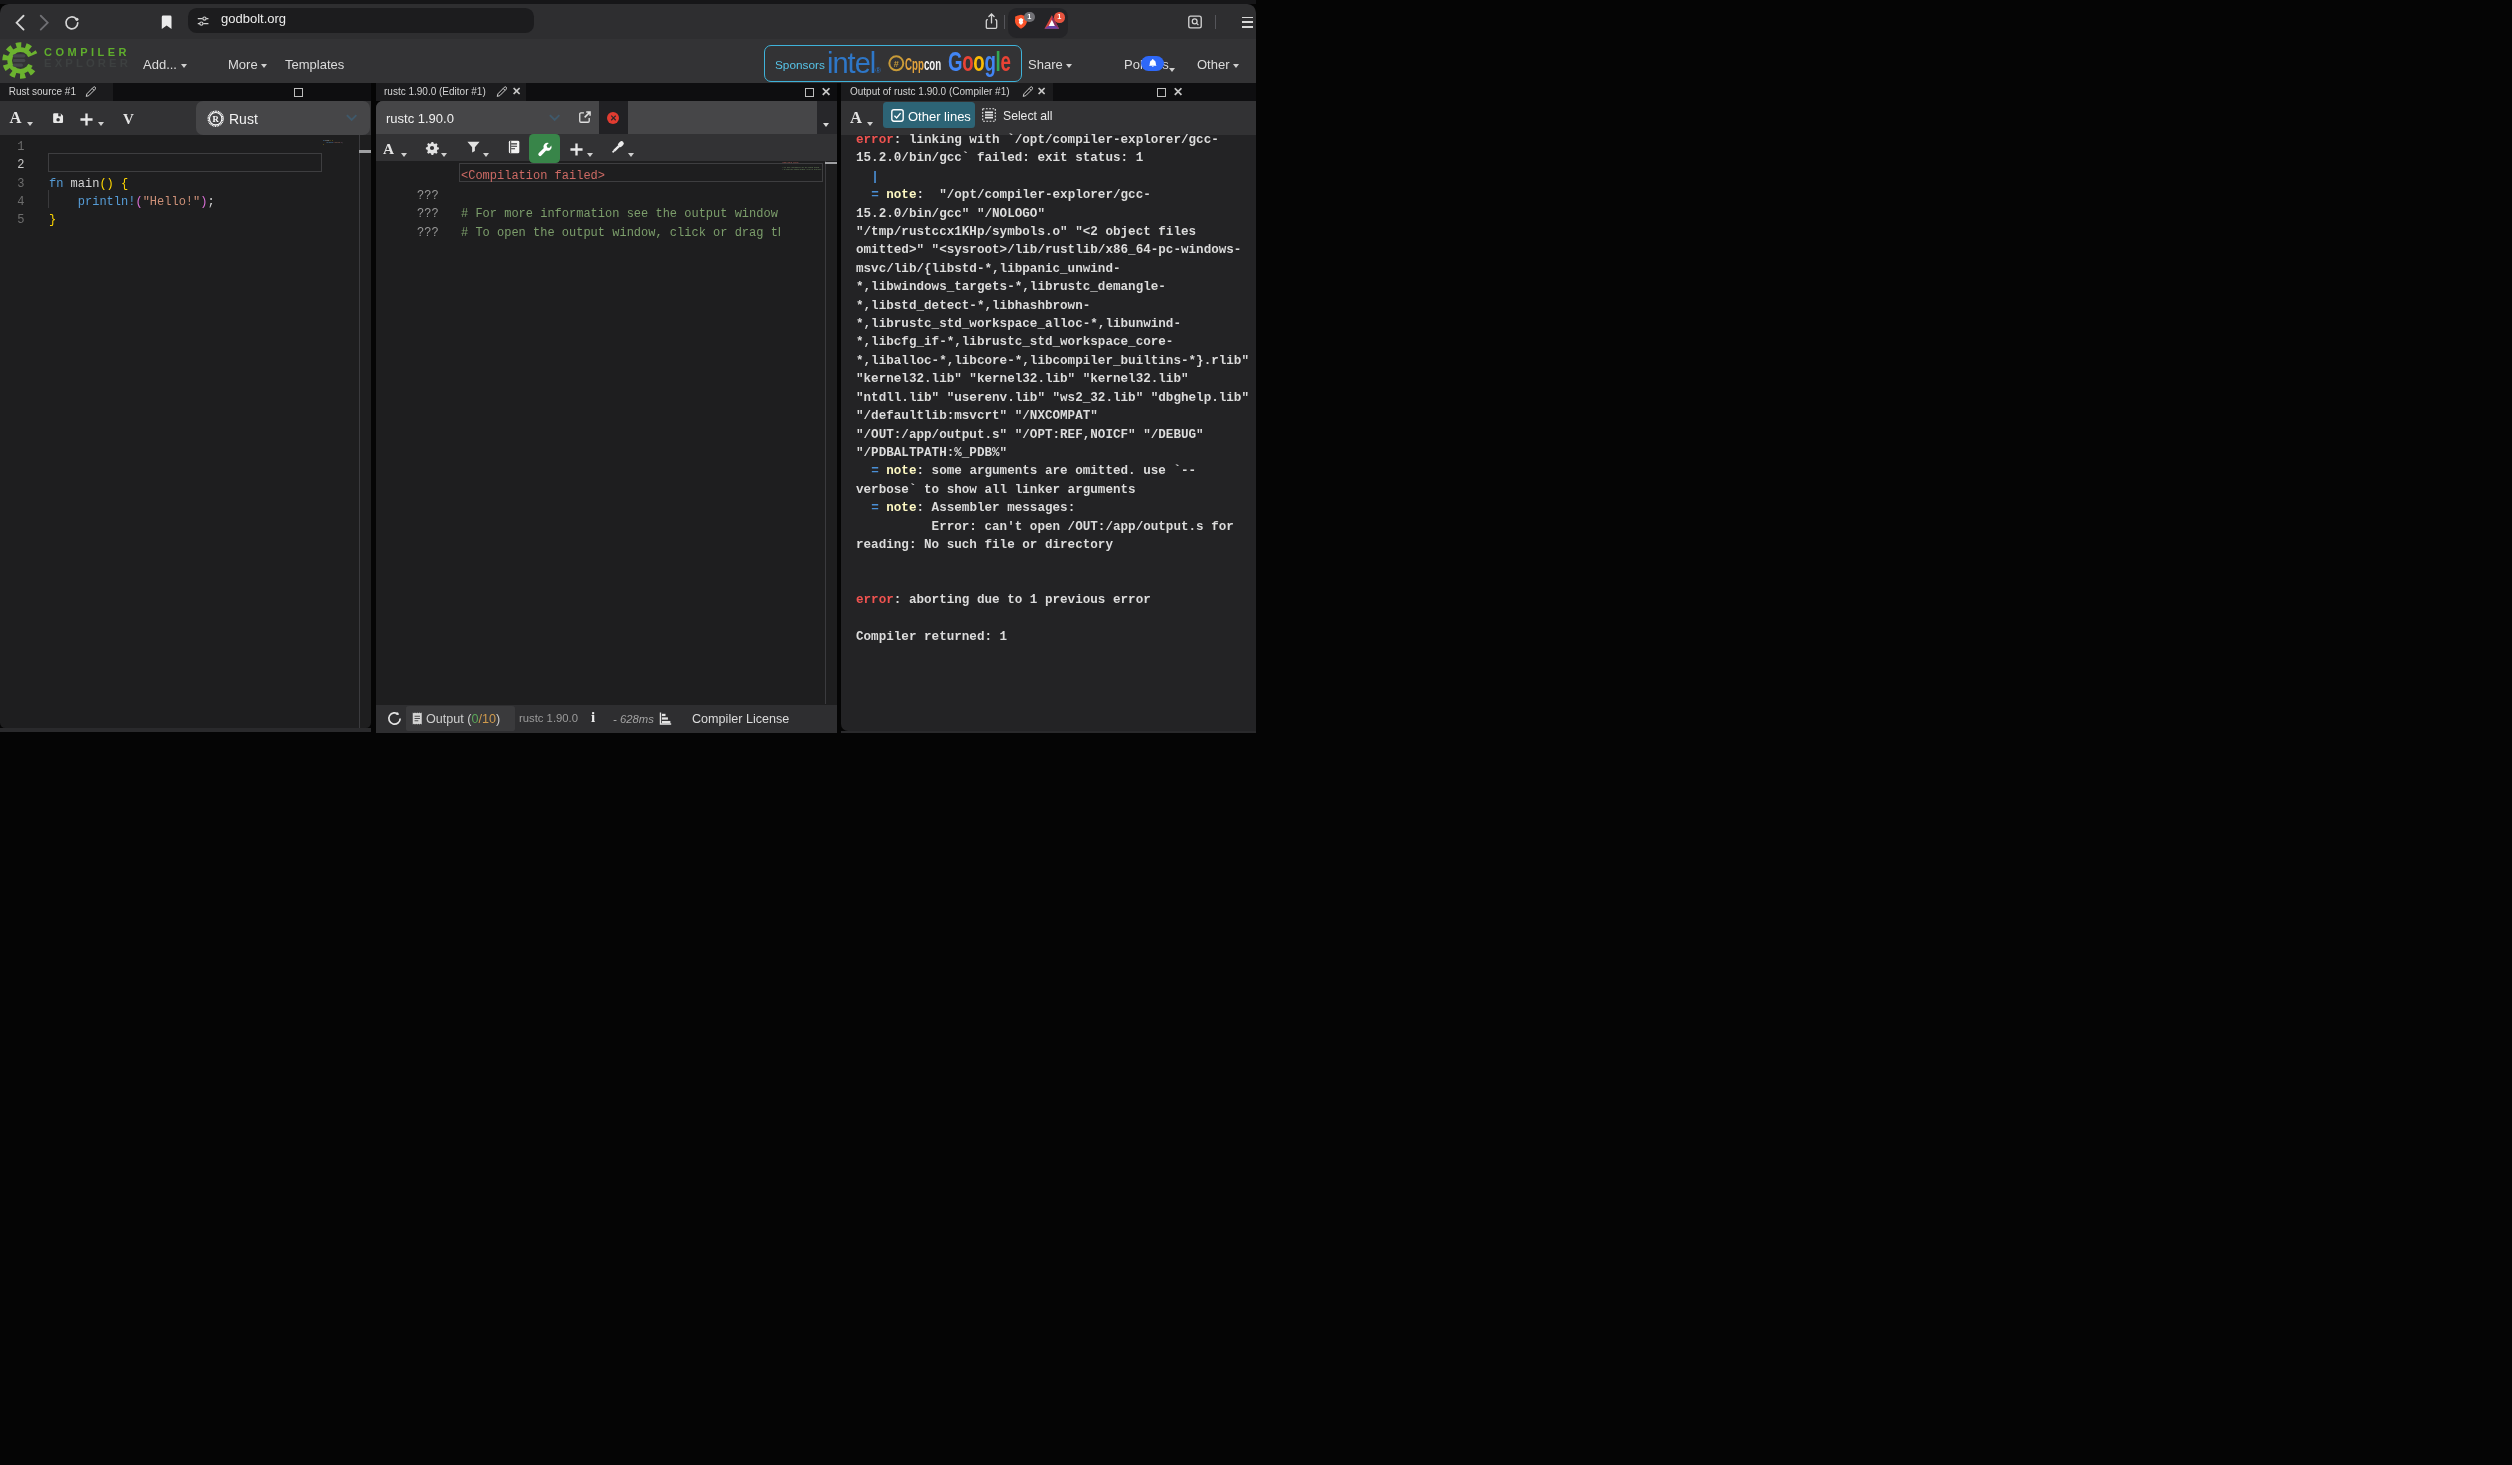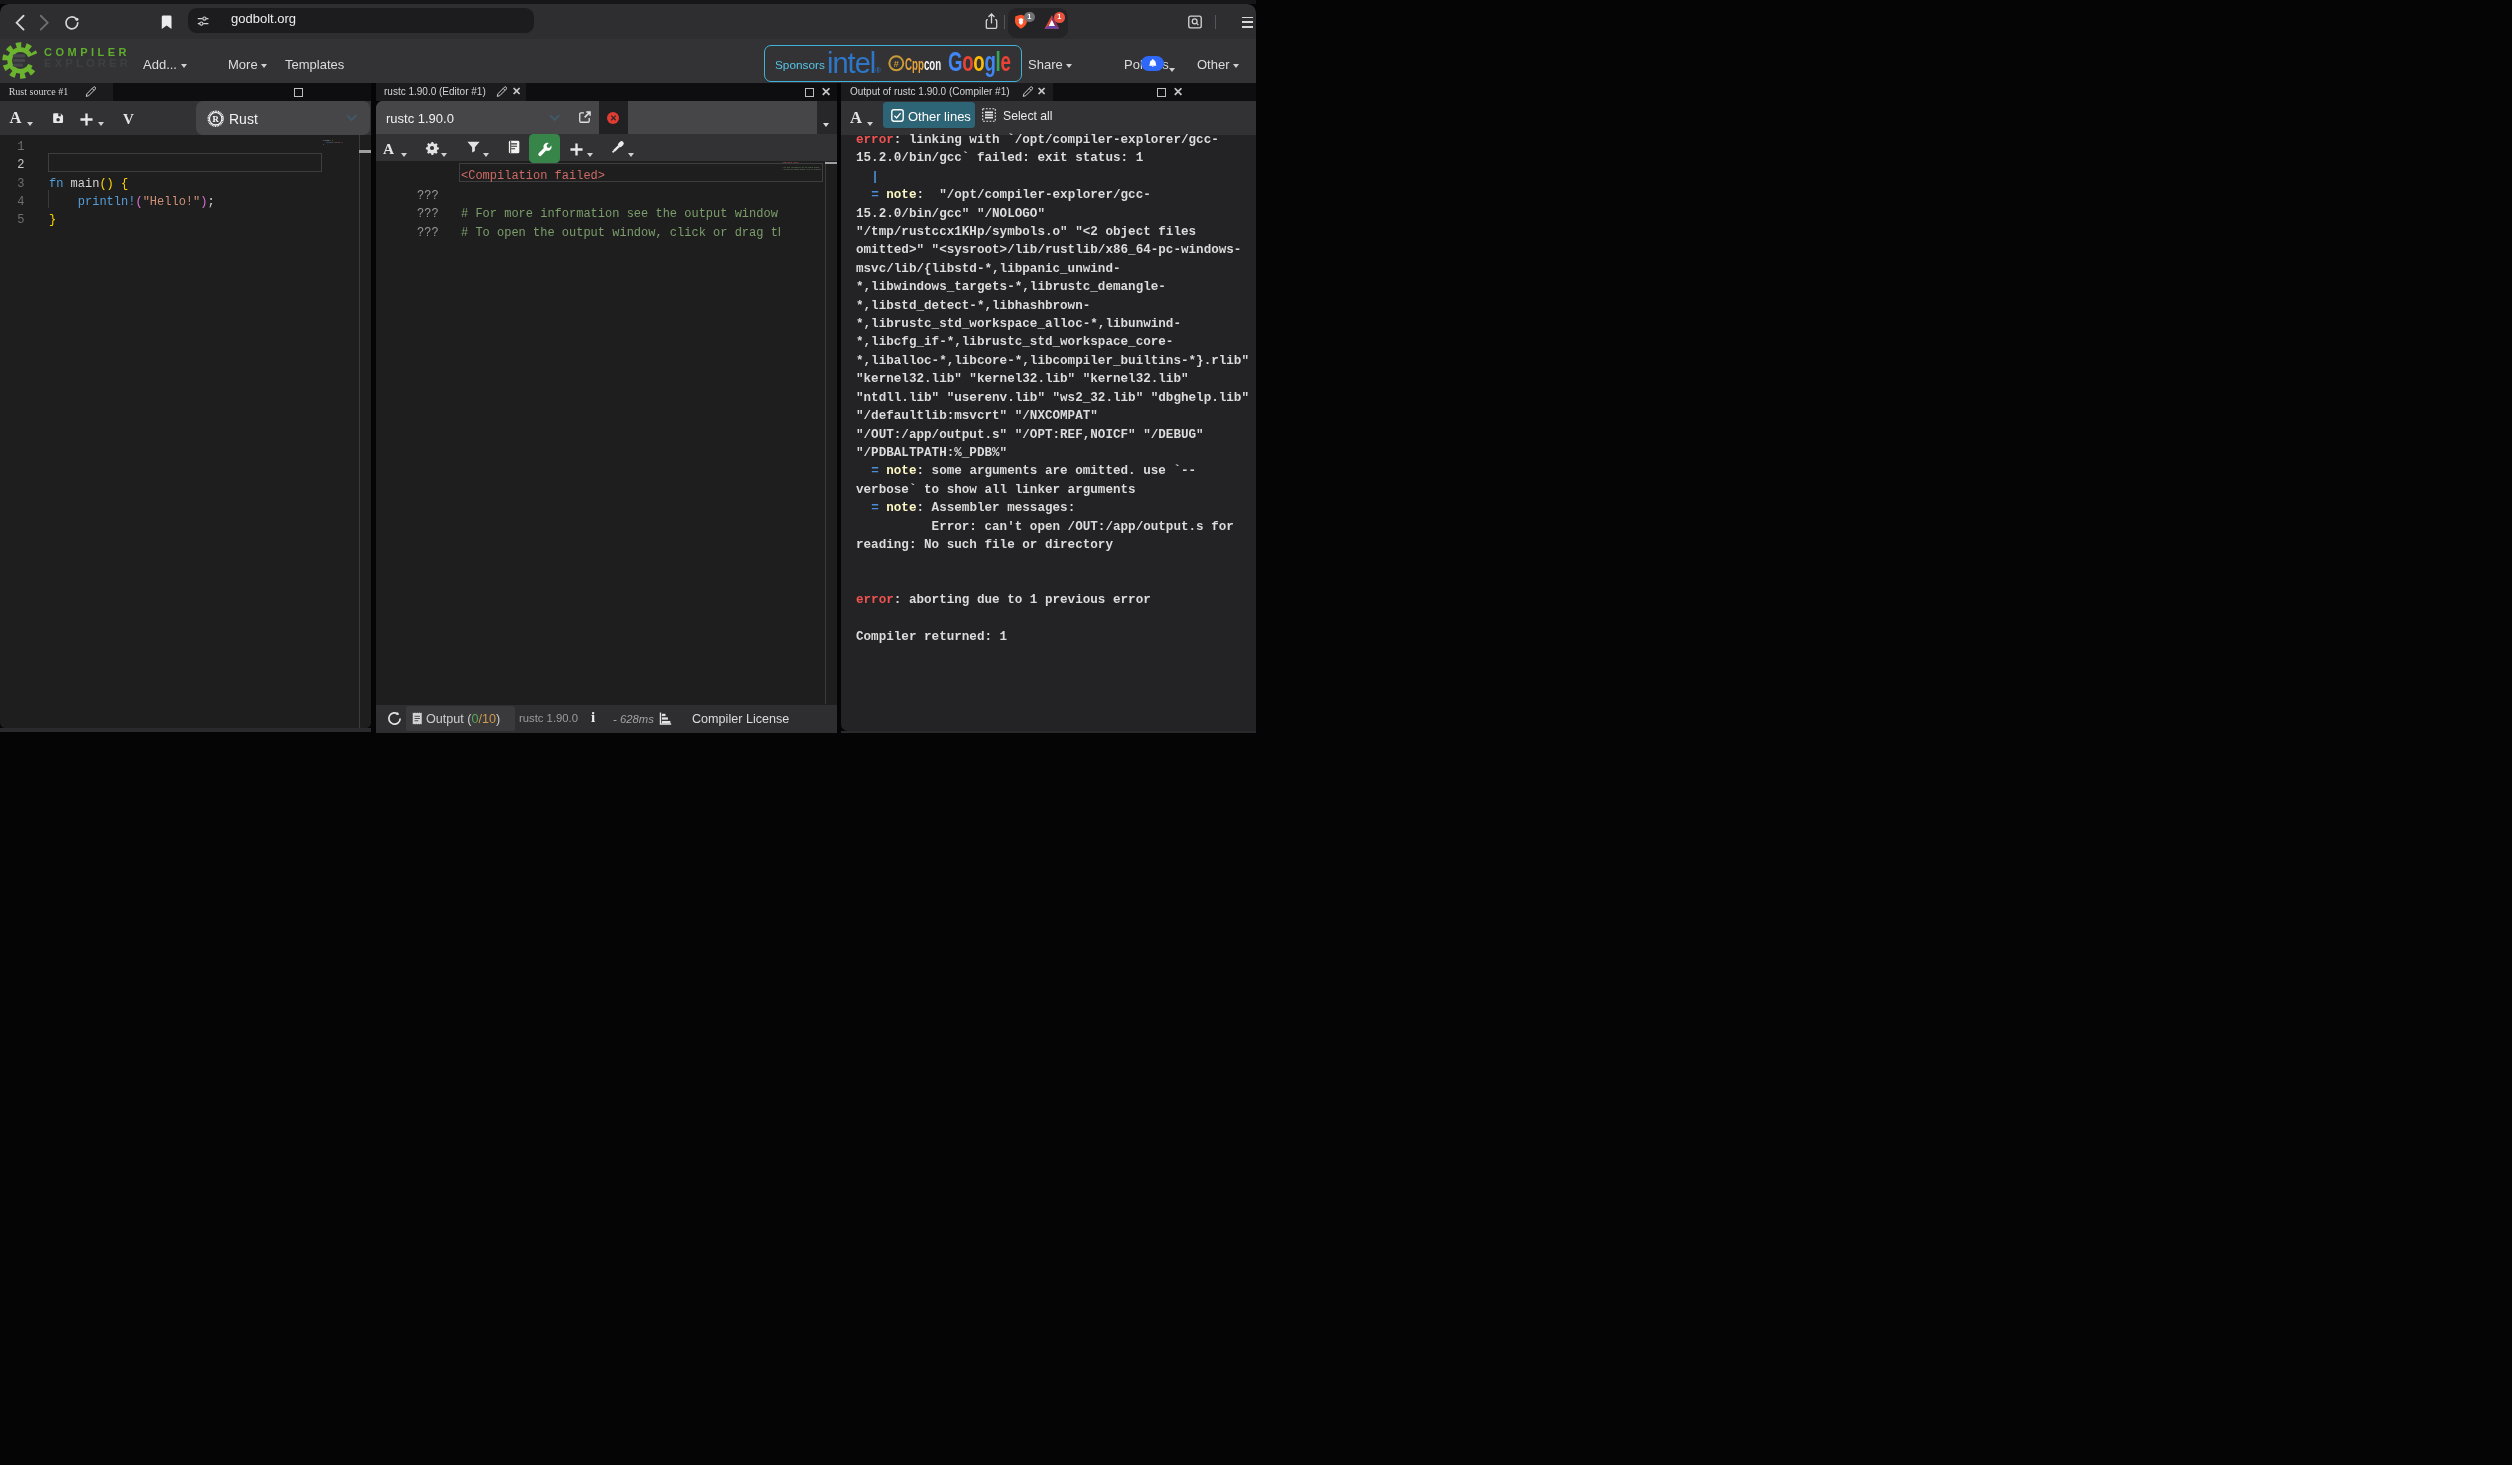--- a/index.html
+++ b/index.html
@@ -6,21 +6,21 @@
 html,body { width:1256px; height:733px; overflow:hidden; background:#050505; font-family:"Liberation Sans",sans-serif; }
 .abs { position:absolute; }
 #page { position:relative; width:1256px; height:733px; }
 svg { display:block; }
 .caret { display:inline-block; width:0; height:0; border-left:3.9px solid transparent; border-right:3.9px solid transparent; border-top:4.8px solid #cfcfcf; vertical-align:middle; }
 
 
 #topstrip { left:0; top:0; width:1256px; height:3.5px; background:#161618; }
 #btb { left:0; top:3.5px; width:1256px; height:36px; background:#2e2e30; border-radius:8.7px 8.7px 0 0; }
 #urlbar { left:188px; top:8.3px; width:346px; height:25px; background:#1c1c1e; border-radius:8.7px; }
-#urltext { left:231px; top:11.3px; font-size:13px; color:#ececec; }
+#urltext { left:221px; top:11.3px; font-size:13px; color:#ececec; }
 #extbox { left:1008px; top:7.9px; width:60px; height:30px; background:#242427; border-radius:8.7px; }
 
 
 #cehead { left:0; top:39px; width:1256px; height:44px; background:#333335; }
 .navtxt { font-size:13px; color:#dcdcdc; top:57px; }
 #sponsors { left:764px; top:45px; width:258px; height:37px; border:1.3px solid #3fb3da; border-radius:7px; }
 #sponsortxt { left:775px; top:58px; font-size:11.8px; color:#57c4e8; }
 #logoC { left:44px; top:47px; font-size:11px; font-weight:bold; color:#5fae2c; letter-spacing:3.5px; line-height:1; }
 #logoE { left:44px; top:58px; font-size:11.3px; font-weight:bold; color:#3d4040; letter-spacing:3.1px; line-height:1; }
 
@@ -181,21 +181,21 @@
     </div>
   <div class="abs" style="left:1169px;top:61px;"><span class="caret"></span></div>
   <div class="abs navtxt" style="left:1197px;">Other <span class="caret"></span></div>
 
   <div class="abs tabrow" style="left:0;width:371px;"></div>
   <div class="abs tabrow" style="left:376px;width:461px;"></div>
   <div class="abs tabrow" style="left:841px;width:415px;"></div>
   <div class="abs tab" style="left:0;width:113px;"></div>
   <div class="abs tab" style="left:376px;width:150px;"></div>
   <div class="abs tab" style="left:841px;width:212px;"></div>
-  <div class="abs tabtxt" style="left:8.7px;font-family:Liberation Serif, serif;">Rust source #1</div>
+  <div class="abs tabtxt" style="left:8.7px;">Rust source #1</div>
   <div class="abs tabtxt" style="left:384px;">rustc 1.90.0 (Editor #1)</div>
   <div class="abs tabtxt" style="left:850px;">Output of rustc 1.90.0 (Compiler #1)</div>
   <svg class="abs" style="left:85px;top:86px;" width="11.3" height="11.3" viewBox="0 0 16 16">
       <path d="M11.8 1.8a1.9 1.9 0 0 1 2.7 2.7L5.3 13.7l-3.6 1 1-3.6zM10.3 3.6l2.4 2.4" fill="none" stroke="#d0d0d0" stroke-width="1.4"></path>
     </svg>
   <svg class="abs" style="left:496px;top:86px;" width="11.3" height="11.3" viewBox="0 0 16 16">
       <path d="M11.8 1.8a1.9 1.9 0 0 1 2.7 2.7L5.3 13.7l-3.6 1 1-3.6zM10.3 3.6l2.4 2.4" fill="none" stroke="#d0d0d0" stroke-width="1.4"></path>
     </svg>
   <svg class="abs" style="left:1022px;top:86px;" width="11.3" height="11.3" viewBox="0 0 16 16">
       <path d="M11.8 1.8a1.9 1.9 0 0 1 2.7 2.7L5.3 13.7l-3.6 1 1-3.6zM10.3 3.6l2.4 2.4" fill="none" stroke="#d0d0d0" stroke-width="1.4"></path>

